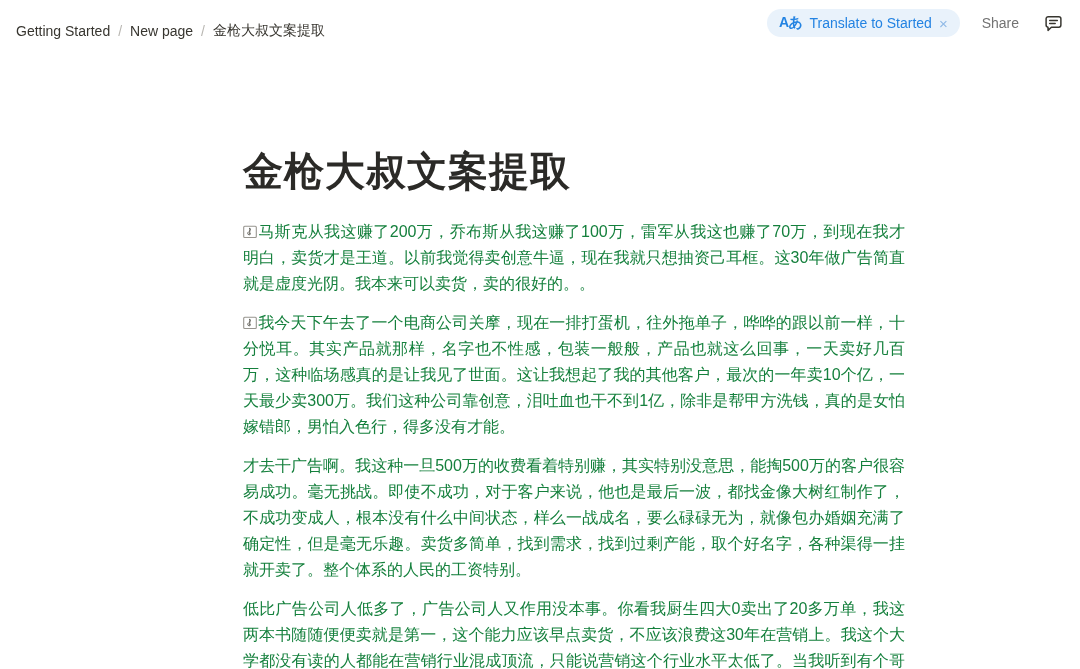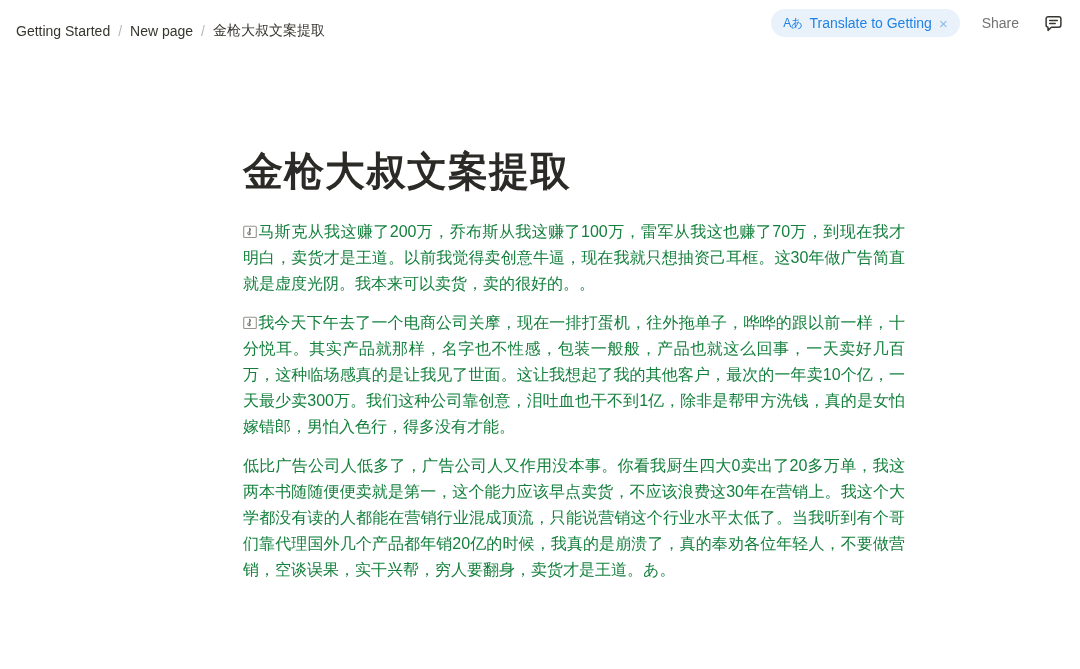--- a/index.html
+++ b/index.html
@@ -17,21 +17,21 @@
   .crumb { padding:3px 6px; border-radius:4px; cursor:pointer; white-space:nowrap; }
   .sep { color:#b9b7b2; margin:0 2px; }
   .topbar-right { display:flex; align-items:center; gap:16px; }
   .translate-pill {
     display:flex; align-items:center; gap:7px;
     background:#e9f2fb; color:#2383e2;
     border:none; border-radius:15px; height:28px; padding:0 12px;
     font-size:14px; cursor:pointer;
     font-family:"Liberation Sans","DejaVu Sans",sans-serif;
   }
-  .pill-glyph { font-weight:400; font-size:12px; letter-spacing:-0.5px; }
+  .pill-glyph { font-weight:700; font-size:14px; letter-spacing:-0.5px; }
   .pill-close { color:#8fb9e6; font-size:15px; line-height:1; cursor:pointer; }
   .share-btn {
     background:none; border:none; font-size:14px; color:#737373;
     cursor:pointer; padding:4px 6px; border-radius:4px;
     font-family:"Liberation Sans","DejaVu Sans",sans-serif;
   }
   .comment-btn {
     background:none; border:none; cursor:pointer; padding:3px;
     border-radius:4px; display:flex; align-items:center;
   }
@@ -57,21 +57,21 @@
   <div class="breadcrumbs">
     <span class="crumb">Getting Started</span>
     <span class="sep">/</span>
     <span class="crumb">New page</span>
     <span class="sep">/</span>
     <span class="crumb">金枪大叔文案提取</span>
   </div>
   <div class="topbar-right">
     <button class="translate-pill">
       <span class="pill-glyph">Aあ</span>
-      <span>Translate to Getting</span>
+      <span>Translate to Started</span>
       <span class="pill-close">×</span>
     </button>
     <button class="share-btn">Share</button>
     <button class="comment-btn">
       <span style="display:flex;">
         <svg width="19" height="19" viewBox="0 0 18 18" fill="none" stroke="#37352f" stroke-width="1.4" stroke-linecap="round" stroke-linejoin="round">
           <path d="M4 2.5 h10 a2 2 0 0 1 2 2 v6 a2 2 0 0 1 -2 2 h-7 l-3.2 3 v-3 a2 2 0 0 1 -1.8 -2 v-6 a2 2 0 0 1 2 -2 z"></path>
           <line x1="5.4" y1="6.1" x2="12.6" y2="6.1"></line>
           <line x1="5.4" y1="9.1" x2="10.6" y2="9.1"></line>
         </svg>
@@ -88,15 +88,16 @@
           <path d="M6.2 3.2 C8 3.4 7.6 5.6 5.9 6.6 C4.2 7.6 4.5 10 6.4 9.8 C7.8 9.6 7.6 7.9 6.2 8.1" fill="none" stroke="#5a5852" stroke-width="1"></path>
           <line x1="6.8" y1="3" x2="6.8" y2="9.4" stroke="#5a5852" stroke-width="0.8"></line>
         </svg></span><span>马斯克从我这赚了200万，乔布斯从我这赚了100万，雷军从我这也赚了70万，到现在我才明白，卖货才是王道。以前我觉得卖创意牛逼，现在我就只想抽资己耳框。这30年做广告简直就是虚度光阴。我本来可以卖货，卖的很好的。。</span></p>
 
   <p class="para"><span class="para-icon"><svg width="14" height="14" viewBox="0 0 14 14">
           <rect x="0.7" y="1.2" width="12.6" height="11.3" rx="1" fill="#ffffff" stroke="#97958f" stroke-width="1.1"></rect>
           <path d="M6.2 3.2 C8 3.4 7.6 5.6 5.9 6.6 C4.2 7.6 4.5 10 6.4 9.8 C7.8 9.6 7.6 7.9 6.2 8.1" fill="none" stroke="#5a5852" stroke-width="1"></path>
           <line x1="6.8" y1="3" x2="6.8" y2="9.4" stroke="#5a5852" stroke-width="0.8"></line>
         </svg></span><span>我今天下午去了一个电商公司关摩，现在一排打蛋机，往外拖单子，哗哗的跟以前一样，十分悦耳。其实产品就那样，名字也不性感，包装一般般，产品也就这么回事，一天卖好几百万，这种临场感真的是让我见了世面。这让我想起了我的其他客户，最次的一年卖10个亿，一天最少卖300万。我们这种公司靠创意，泪吐血也干不到1亿，除非是帮甲方洗钱，真的是女怕嫁错郎，男怕入色行，得多没有才能。</span></p>
 
+  <p class="para"><span>才去干广告啊。我这种一旦500万的收费看着特别赚，其实特别没意思，能掏500万的客户很容易成功。毫无挑战。即使不成功，对于客户来说，他也是最后一波，都找金像大树红制作了，不成功变成人，根本没有什么中间状态，样么一战成名，要么碌碌无为，就像包办婚姻充满了确定性，但是毫无乐趣。卖货多简单，找到需求，找到过剩产能，取个好名字，各种渠得一挂就开卖了。整个体系的人民的工资特别。</span></p>
 
   <p class="para"><span>低比广告公司人低多了，广告公司人又作用没本事。你看我厨生四大0卖出了20多万单，我这两本书随随便便卖就是第一，这个能力应该早点卖货，不应该浪费这30年在营销上。我这个大学都没有读的人都能在营销行业混成顶流，只能说营销这个行业水平太低了。当我听到有个哥们靠代理国外几个产品都年销20亿的时候，我真的是崩溃了，真的奉劝各位年轻人，不要做营销，空谈误果，实干兴帮，穷人要翻身，卖货才是王道。あ。</span></p>
 </div>
 
 </body></html>

